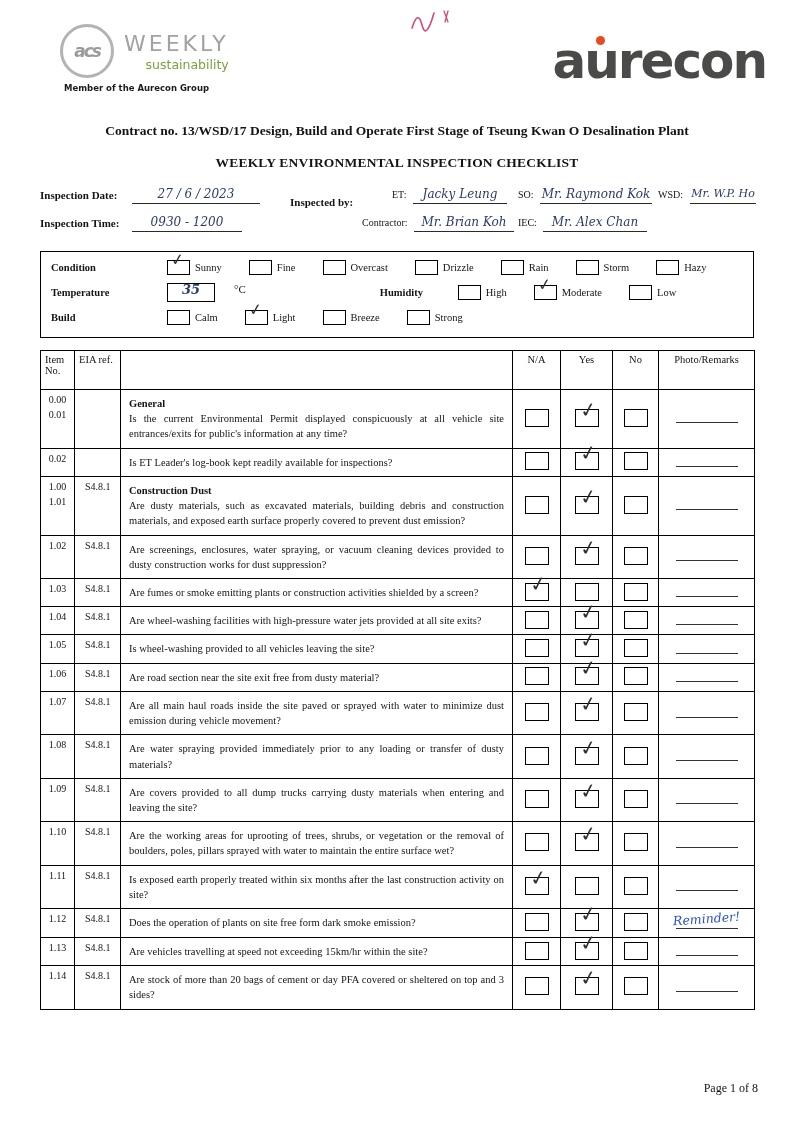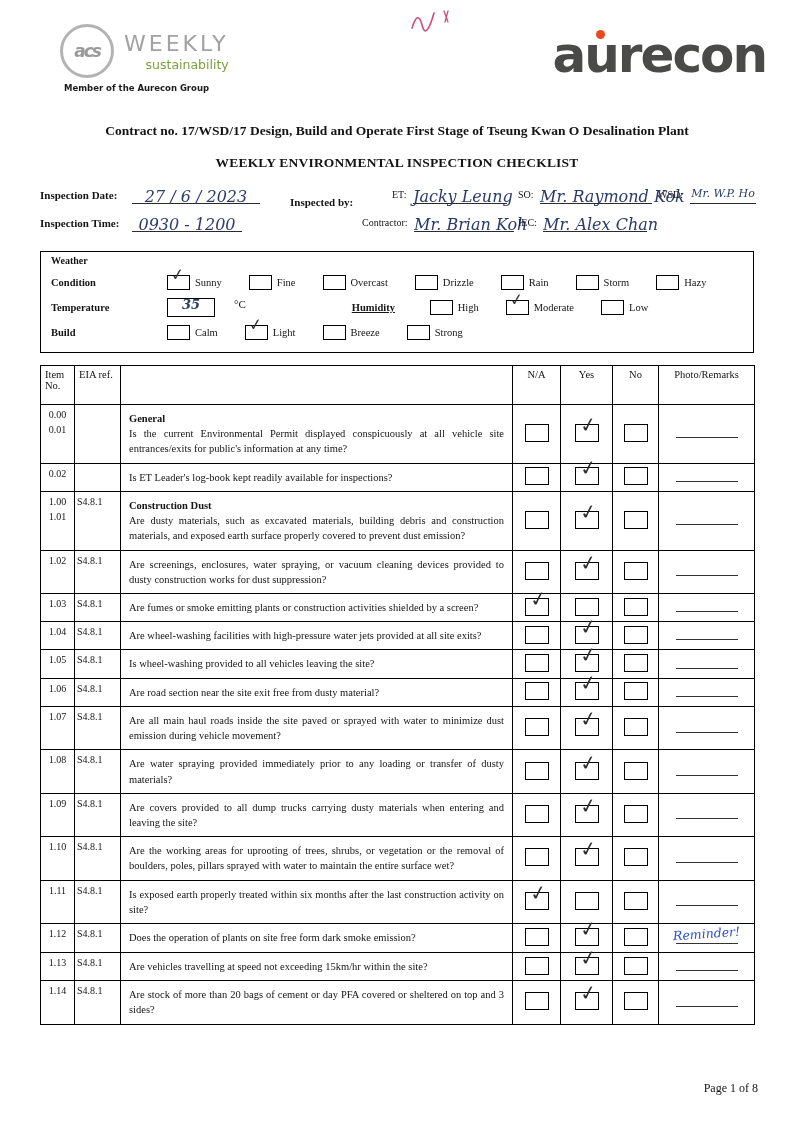--- a/index.html
+++ b/index.html
@@ -10,60 +10,60 @@
   .header{display:flex;justify-content:space-between;align-items:flex-start;padding:24px 28px 0 60px;}
   .acuity-row{display:flex;align-items:center;gap:10px;}
   .acs-circle{width:48px;height:48px;border:3px solid #b3b3b3;border-radius:50%;
       display:flex;align-items:center;justify-content:center;
       font-family:"DejaVu Sans",sans-serif;font-weight:bold;font-style:italic;
       color:#9a9a9a;font-size:17px;letter-spacing:-2px;}
   .acuity-name{font-family:"DejaVu Sans",sans-serif;color:#a2a2a2;font-size:22px;letter-spacing:3px;}
   .acuity-sub{font-family:"DejaVu Sans",sans-serif;color:#79a13e;font-size:12.5px;text-align:right;margin-top:1px;}
   .member{font-family:"DejaVu Sans",sans-serif;font-size:8.5px;font-weight:bold;color:#1b1b1b;margin:5px 0 16px 4px;}
   .aurecon{position:relative;font-family:"DejaVu Sans",sans-serif;font-weight:bold;font-size:50px;
-      line-height:1;color:#4a4a48;letter-spacing:-2px;margin-top:6px;}
+      line-height:1;color:#4a4a48;letter-spacing:-2px;margin-top:12px;}
   .aurecon-dot{position:absolute;left:43px;top:0px;width:9px;height:9px;background:#e8491f;border-radius:50%;}
   .scribble{position:absolute;left:408px;top:6px;}
 
   
   .contract-line{text-align:center;font-weight:bold;font-size:13.5px;margin-top:14px;}
   .main-title{text-align:center;font-weight:bold;font-size:13.5px;letter-spacing:.2px;margin-top:16px;}
 
   
   .info{position:relative;margin:16px 40px 0;height:56px;font-size:11px;}
   .info .lbl{position:absolute;font-weight:bold;white-space:nowrap;}
   .info .slbl{position:absolute;font-size:10px;white-space:nowrap;}
   .info .val{position:absolute;border-bottom:1px solid #2a2a2a;text-align:center;height:16px;}
-  .hw{font-family:"DejaVu Serif",serif;font-style:italic;color:#2a3a6b;font-size:16px;white-space:nowrap;}
+  .hw{font-family:"DejaVu Serif",serif;font-style:italic;color:#2a3a6b;font-size:12px;white-space:nowrap;}
 
   
   .weather{margin:8px 40px 0;border:1px solid #000;padding:3px 10px 7px;font-size:10.5px;}
   .w-title{font-weight:bold;font-size:10px;height:15px;}
   .w-row{display:flex;align-items:center;height:25px;gap:16px;}
   .w-lbl{width:100px;font-weight:bold;flex:none;}
   .w-opts{display:flex;}
   .wopt{display:flex;align-items:center;margin-right:27px;}
   .wbox{position:relative;display:inline-block;width:21px;height:13px;border:1px solid #000;
         margin-right:5px;background:#fff;flex:none;}
   .tick{position:absolute;left:3px;top:-9px;font-family:"DejaVu Sans",sans-serif;font-size:16px;
         color:#333;transform:rotate(-8deg);line-height:1;}
   .temp-box{position:relative;display:inline-block;width:46px;height:17px;border:1px solid #000;
         text-align:center;flex:none;font-weight:bold;}
   .temp-box .hw{font-size:13px;position:relative;top:-2px;}
   .temp-unit{font-size:11px;margin-left:3px;position:relative;top:-4px;}
-  .hum-lbl{margin-left:90px;width:62px;text-decoration:underline;}
+  .hum-lbl{margin-left:118px;width:62px;}
 
   
   table.checklist{border-collapse:collapse;margin:12px 40px 0;width:714px;table-layout:fixed;font-size:10.5px;}
   .checklist th,.checklist td{border:1px solid #000;}
   .checklist th{font-weight:normal;vertical-align:top;padding:3px 4px;height:32px;text-align:left;}
   th.h-ans,th.h-rem{text-align:center;}
   td.c-item{vertical-align:top;text-align:center;font-size:10px;padding:4px 1px;}
   .item-line2{margin-top:4px;}
-  td.c-eia{vertical-align:top;font-size:10px;padding:4px 2px;}
+  td.c-eia{vertical-align:top;font-size:10px;padding:4px 10px;}
   td.c-q{vertical-align:middle;text-align:justify;padding:6px 8px;line-height:1.45;}
   .section-title{font-weight:bold;text-align:left;}
   td.c-ans{text-align:center;vertical-align:middle;padding:2px;}
   .cbox{position:relative;display:inline-block;width:22px;height:16px;border:1px solid #000;background:#fff;}
   .tick-table{font-size:20px;top:-10px;left:4px;transform:rotate(-10deg);color:#2e2e2e;}
   td.c-rem{vertical-align:middle;text-align:center;padding:2px;}
   .remark-line{width:62px;border-bottom:1px solid #333;height:10px;margin:4px auto 6px;}
   .remark-hw{font-family:"DejaVu Serif",serif;font-style:italic;color:#2b4ecb;font-size:12.5px;
         transform:rotate(-4deg);margin-bottom:-12px;position:relative;z-index:2;}
 
@@ -89,21 +89,21 @@
         </div>
       </div>
       <div class="member">Member of the Aurecon Group</div>
     </div>
     <div class="aurecon">
       <span class="aurecon-dot"></span>
       <span>aurecon</span>
     </div>
   </div>
 
-  <div class="contract-line">Contract no.  17/WSD/17 Design, Build and Operate First Stage of Tseung Kwan O Desalination Plant</div>
+  <div class="contract-line">Contract no.  13/WSD/17 Design, Build and Operate First Stage of Tseung Kwan O Desalination Plant</div>
   <div class="main-title">WEEKLY ENVIRONMENTAL INSPECTION CHECKLIST</div>
 
   <div class="info">
     <span class="lbl" style="left:0;top:2px">Inspection Date:</span>
     <span class="val" style="left:92px;top:0;width:128px">
       <span class="hw">27 / 6 / 2023</span>
     </span>
     <span class="lbl" style="left:250px;top:9px">Inspected by:</span>
     <span class="slbl" style="left:352px;top:2px">ET:</span>
     <span class="val" style="left:373px;top:0;width:94px">
@@ -126,21 +126,20 @@
     <span class="val" style="left:374px;top:28px;width:100px">
       <span class="hw">Mr. Brian Koh</span>
     </span>
     <span class="slbl" style="left:478px;top:30px">IEC:</span>
     <span class="val" style="left:503px;top:28px;width:104px">
       <span class="hw">Mr. Alex Chan</span>
     </span>
   </div>
 
   <div class="weather">
-    <div class="w-title">Weather</div>
     <div class="w-row">
       <span class="w-lbl">Condition</span>
       <span class="w-opts" id="condition-opts">
           <span class="wopt">
             <span class="wbox">
               <span class="tick">✓</span>
             </span>
             <span class="wlabel">Sunny</span>
           </span>
           <span class="wopt">

